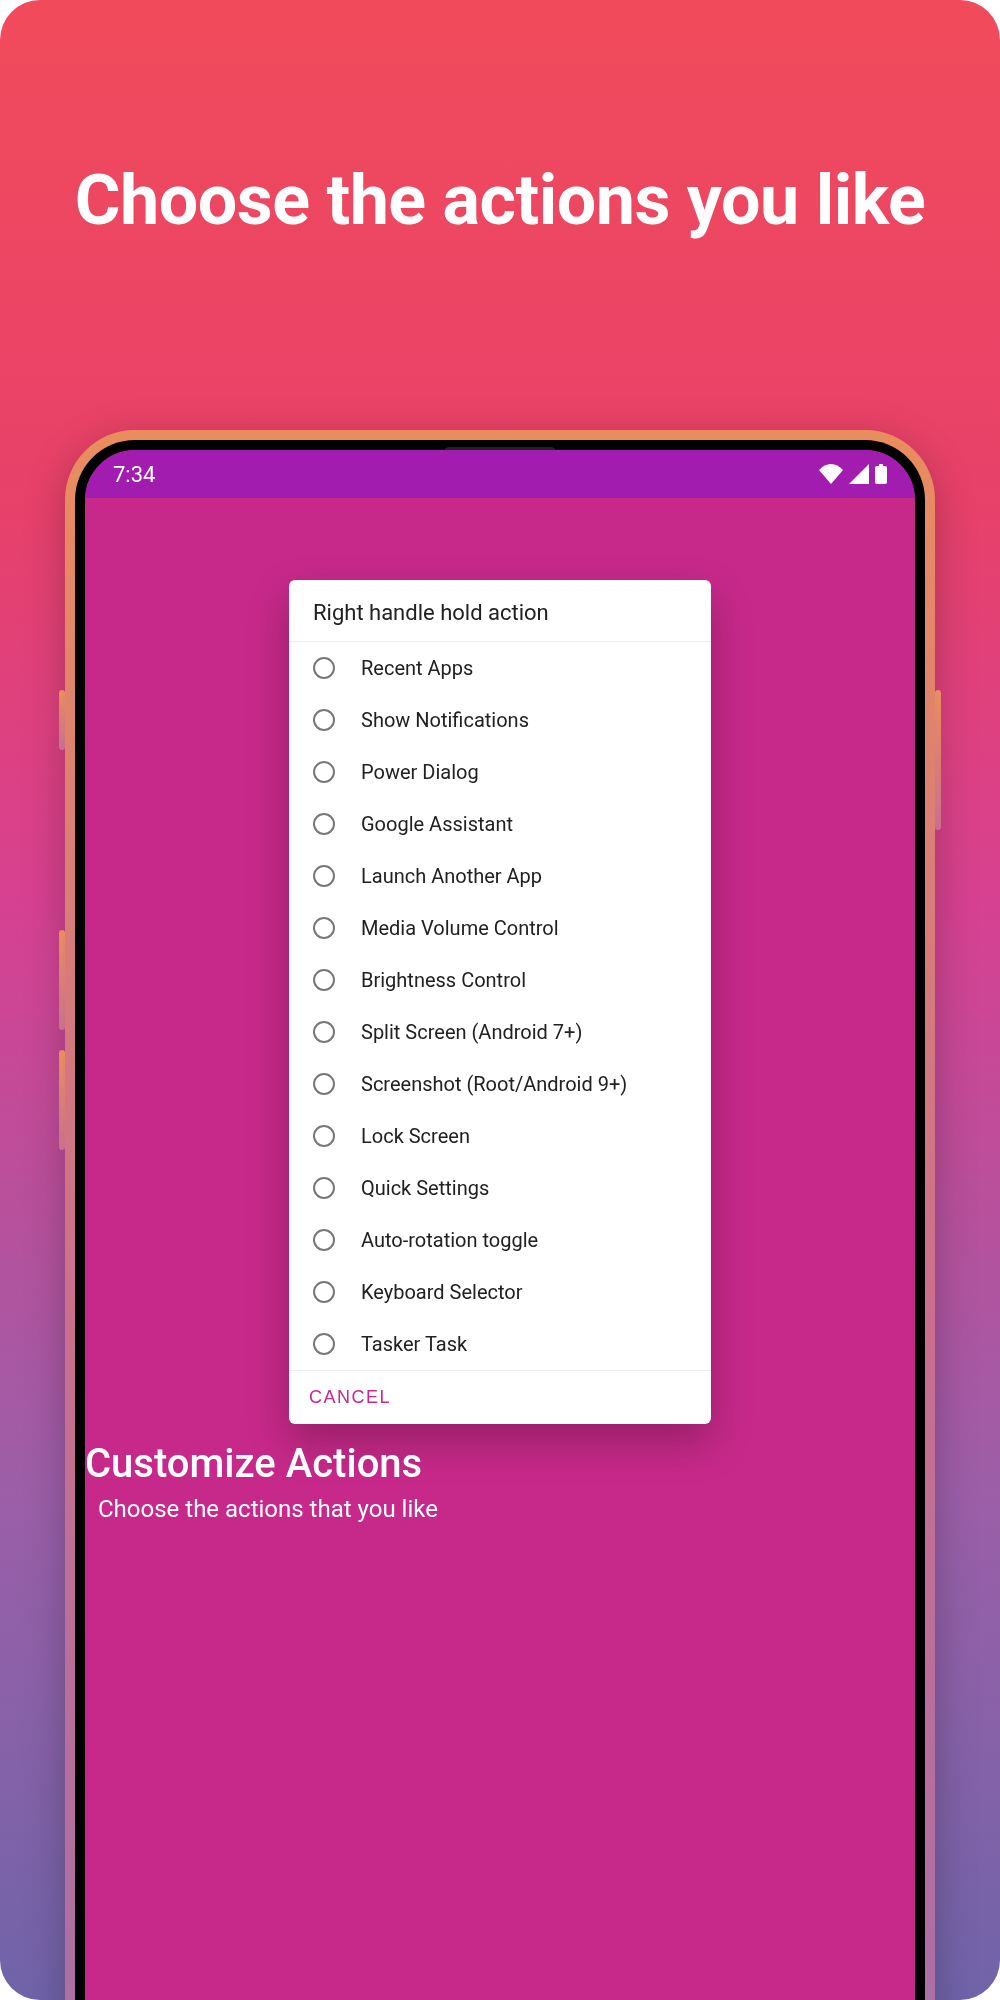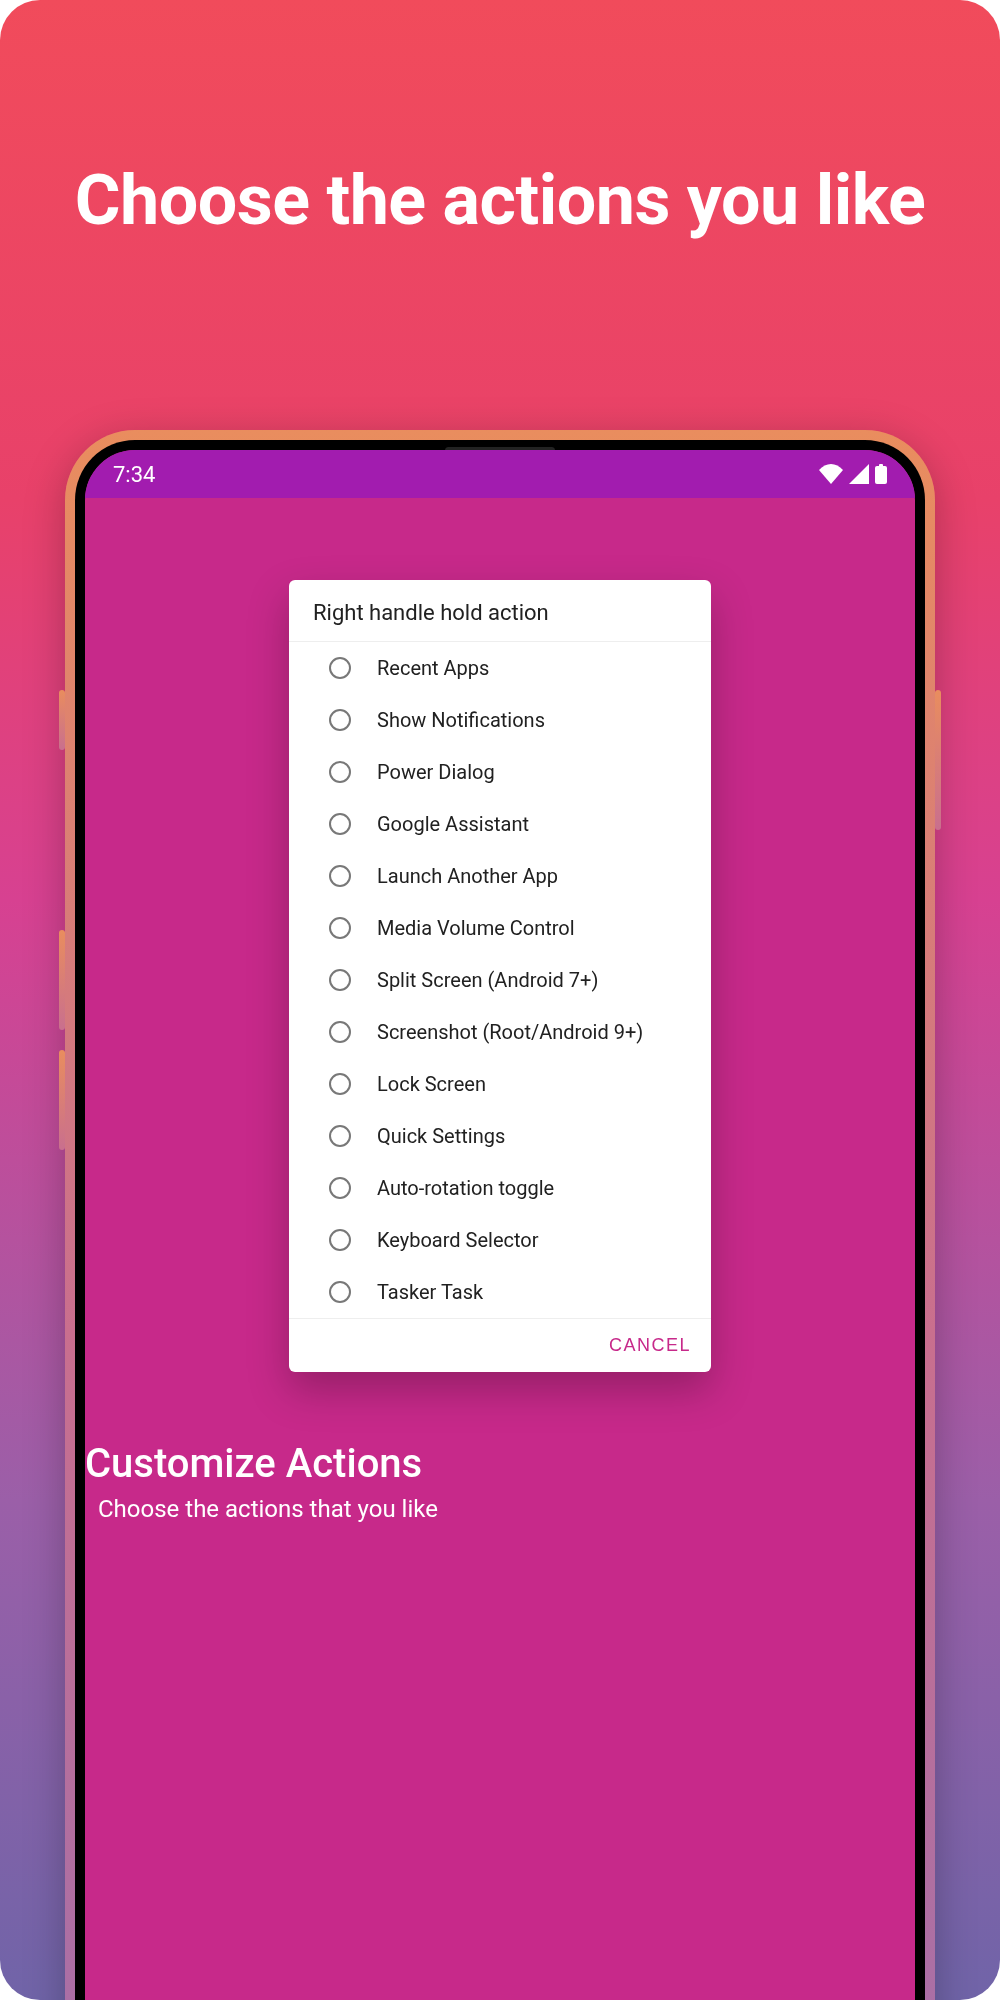--- a/index.html
+++ b/index.html
@@ -91,37 +91,37 @@
     border-bottom:1px solid #eee;
   }
   .options {
     flex:1;
     overflow:hidden;
   }
   .option {
     display:flex;
     align-items:center;
     gap:26px;
-    padding:14px 40px;
+    padding:14px 24px;
     cursor:pointer;
   }
   .radio {
     width:22px; height:22px;
     border:2.5px solid #787878;
     border-radius:50%;
     flex-shrink:0;
   }
   .option-label {
     font-size:20px;
     color:#212121;
   }
   .dialog-actions {
     border-top:1px solid #eee;
     display:flex;
-    justify-content:flex-end;
+    justify-content:flex-start;
     padding:16px 20px;
   }
   .cancel-btn {
     background:none; border:none;
     color:#c7298a;
     font-size:18px;
     font-weight:500;
     letter-spacing:1.5px;
     cursor:pointer;
   }
@@ -195,20 +195,24 @@
                 <div class="option">
                   <span class="radio"></span>
                   <span class="option-label">Launch Another App</span>
                 </div>
                 <div class="option">
                   <span class="radio"></span>
                   <span class="option-label">Media Volume Control</span>
                 </div>
                 <div class="option">
                   <span class="radio"></span>
+                  <span class="option-label">Brightness Control</span>
+                </div>
+                <div class="option">
+                  <span class="radio"></span>
                   <span class="option-label">Split Screen (Android 7+)</span>
                 </div>
                 <div class="option">
                   <span class="radio"></span>
                   <span class="option-label">Screenshot (Root/Android 9+)</span>
                 </div>
                 <div class="option">
                   <span class="radio"></span>
                   <span class="option-label">Lock Screen</span>
                 </div>

